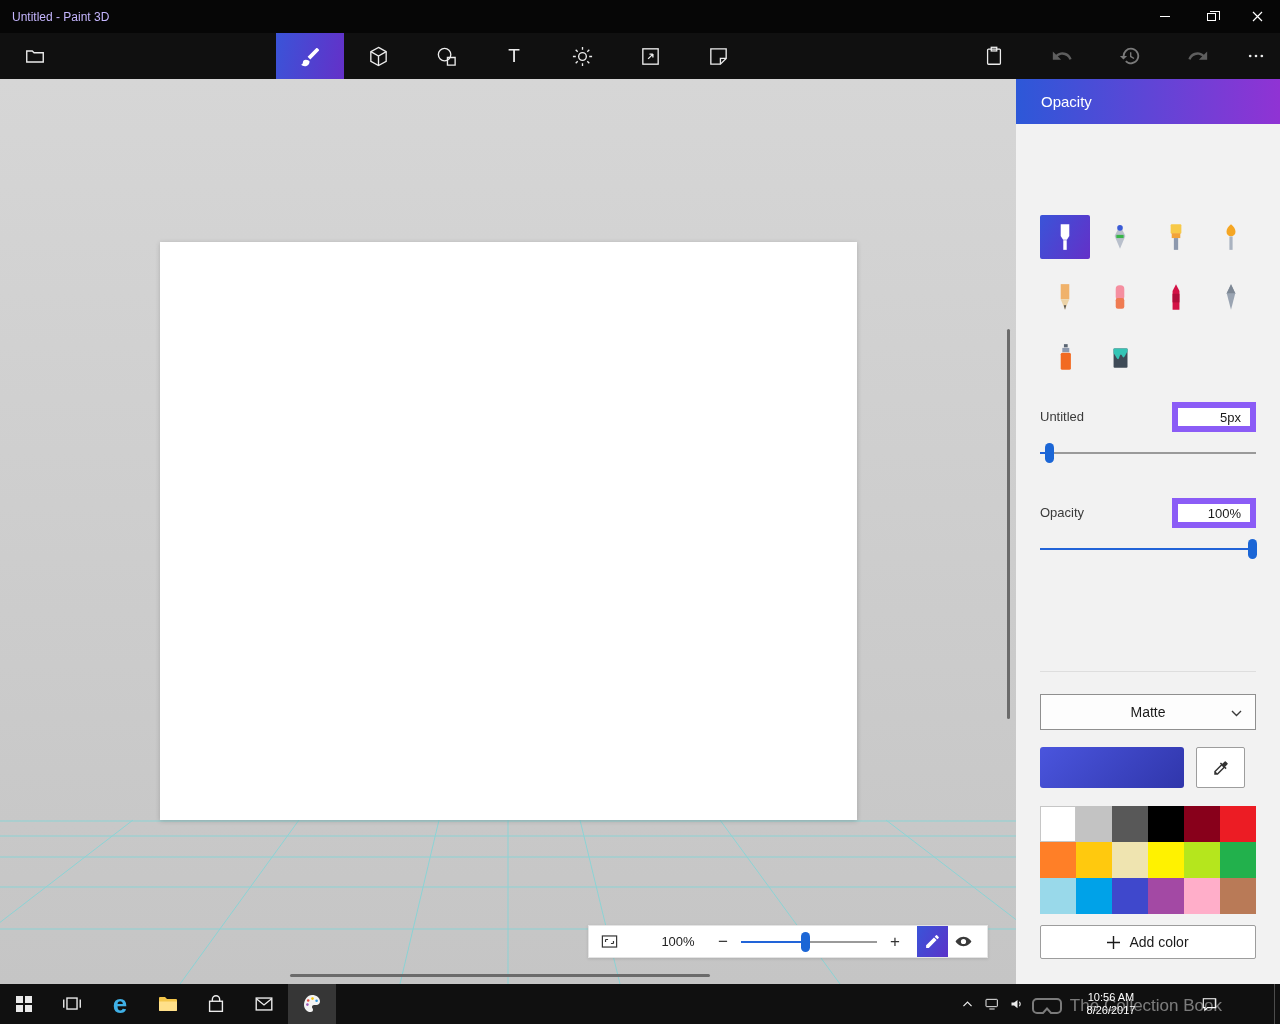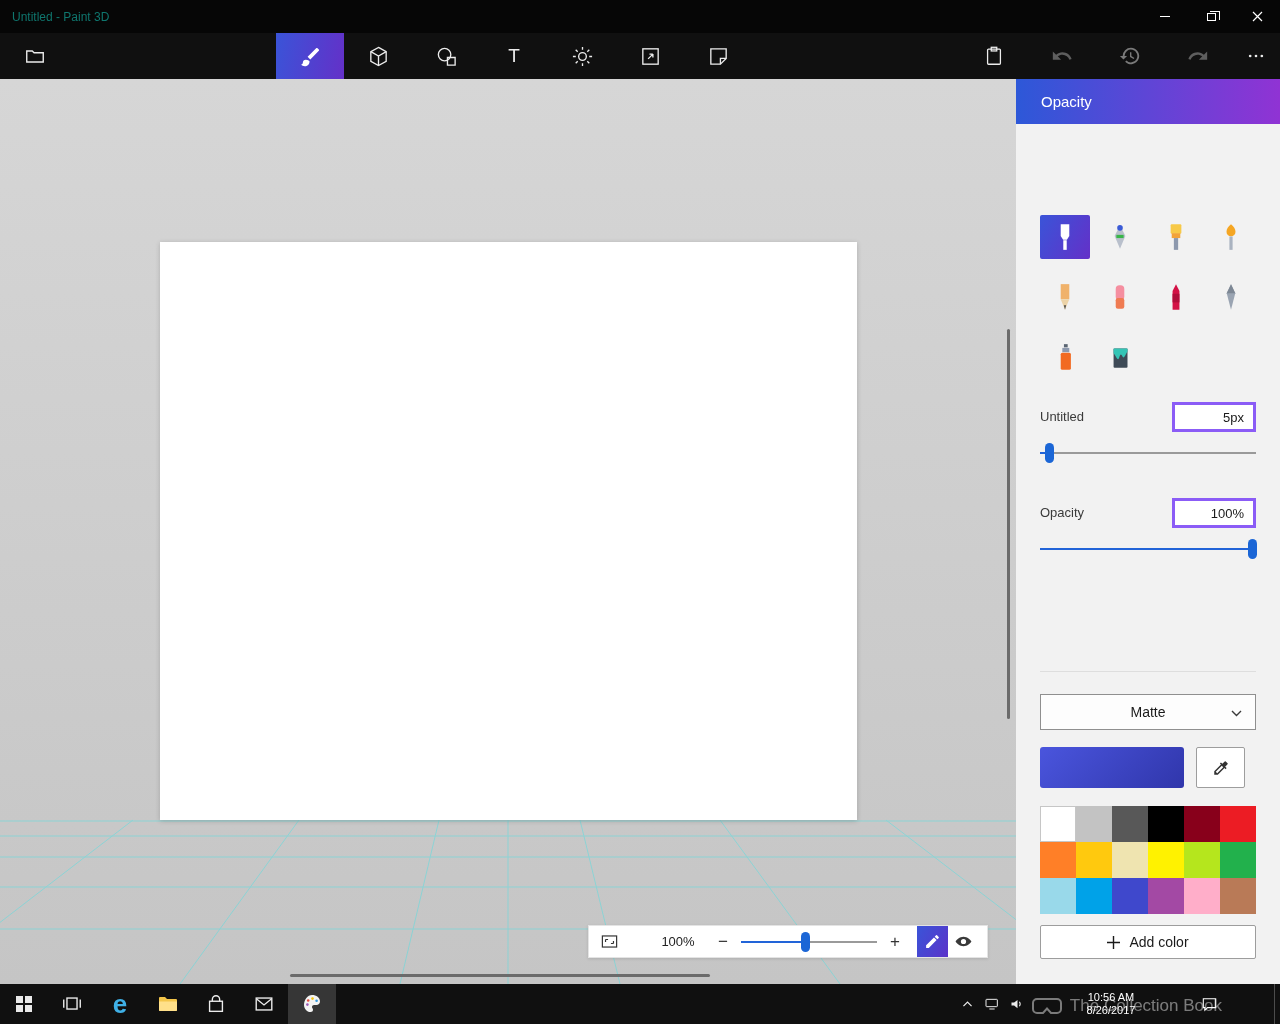--- a/index.html
+++ b/index.html
@@ -1,21 +1,21 @@
 <!DOCTYPE html>
 <html><head>
 <meta charset="utf-8">
 <style>
   *{margin:0;padding:0;box-sizing:border-box}
   html,body{width:1280px;height:1024px;overflow:hidden;font-family:"Liberation Sans",sans-serif;}
   .app{position:relative;width:1280px;height:1024px;background:#c9c9c9;}
 
   
   .titlebar{position:absolute;top:0;left:0;right:0;height:33px;background:#060606;display:flex;align-items:center;}
-  .titlebar .title{color:#0f766e;font-size:12px;padding-left:12px;}
+  .titlebar .title{color:#c4b5fd;font-size:12px;padding-left:12px;}
   .win-controls{margin-left:auto;display:flex;height:100%;}
   .win-btn{width:46px;height:100%;display:flex;align-items:center;justify-content:center;}
   .ic-min{width:10px;height:1px;background:#fff;}
   .ic-max{width:9px;height:8px;border:1px solid #fff;position:relative;background:transparent;}
   .ic-max:before{content:"";position:absolute;left:2px;top:-3px;width:9px;height:8px;border:1px solid #fff;border-bottom:none;border-left:none;}
 
   
   .topbar{position:absolute;top:33px;left:0;right:0;height:46px;background:#101010;}
   .menu-btn{position:absolute;left:16px;top:5px;width:38px;height:36px;display:flex;align-items:center;justify-content:center;}
   .center-tools{position:absolute;left:276px;top:0;height:46px;display:flex;}
@@ -52,21 +52,21 @@
   .panel{position:absolute;top:79px;right:0;width:264px;height:905px;background:#f2f2f2;}
   .panel-header{position:absolute;top:0;left:0;right:0;height:45px;background:linear-gradient(90deg,#2d58d8,#9033d4);color:#fff;display:flex;align-items:center;padding-left:25px;font-size:15px;}
   .panel-actions{position:absolute;top:45px;left:0;right:0;height:66px;background:#e7e7e7;display:flex;align-items:center;justify-content:center;gap:44px;}
   .action-btn{display:flex;align-items:center;gap:8px;font-size:13px;color:#1f1f1f;}
 
   .tool-grid{position:absolute;top:136px;left:24px;width:216px;display:grid;grid-template-columns:repeat(4,50px);justify-content:space-between;row-gap:16px;}
   .brush-tile{width:50px;height:44px;display:flex;align-items:center;justify-content:center;border-radius:2px;}
   .brush-tile.selected{background:linear-gradient(120deg,#3a54d8,#6430c8);}
 
   .field-label{position:absolute;left:24px;font-size:13px;color:#3a3a3a;}
-  .field-input{position:absolute;left:156px;width:84px;height:30px;border:3px solid #8b5cf6;background:#fff;font-size:13px;color:#1a1a1a;text-align:right;padding-right:9px;font-family:"Liberation Sans",sans-serif;}
+  .field-input{position:absolute;left:156px;width:84px;height:30px;border:6px solid #8b5cf6;background:#fff;font-size:13px;color:#1a1a1a;text-align:right;padding-right:9px;font-family:"Liberation Sans",sans-serif;}
   .p-slider{position:absolute;left:24px;width:216px;}
 
   .divider{position:absolute;top:592px;left:24px;width:216px;height:1px;background:#dedede;}
 
   .dropdown{position:absolute;top:615px;left:24px;width:216px;height:36px;background:#fdfdfd;border:1px solid #8f8f8f;display:flex;align-items:center;justify-content:center;font-size:14px;color:#1a1a1a;position:absolute;}
   .dropdown .chev{position:absolute;right:13px;top:15px;}
 
   .current-color{position:absolute;top:668px;left:24px;width:144px;height:41px;border-radius:3px;background:linear-gradient(135deg,#4a55dd,#3036ab);}
   .eyedropper-btn{position:absolute;top:668px;left:180px;width:49px;height:41px;background:#fff;border:1px solid #9d9d9d;border-radius:2px;display:flex;align-items:center;justify-content:center;}
 

